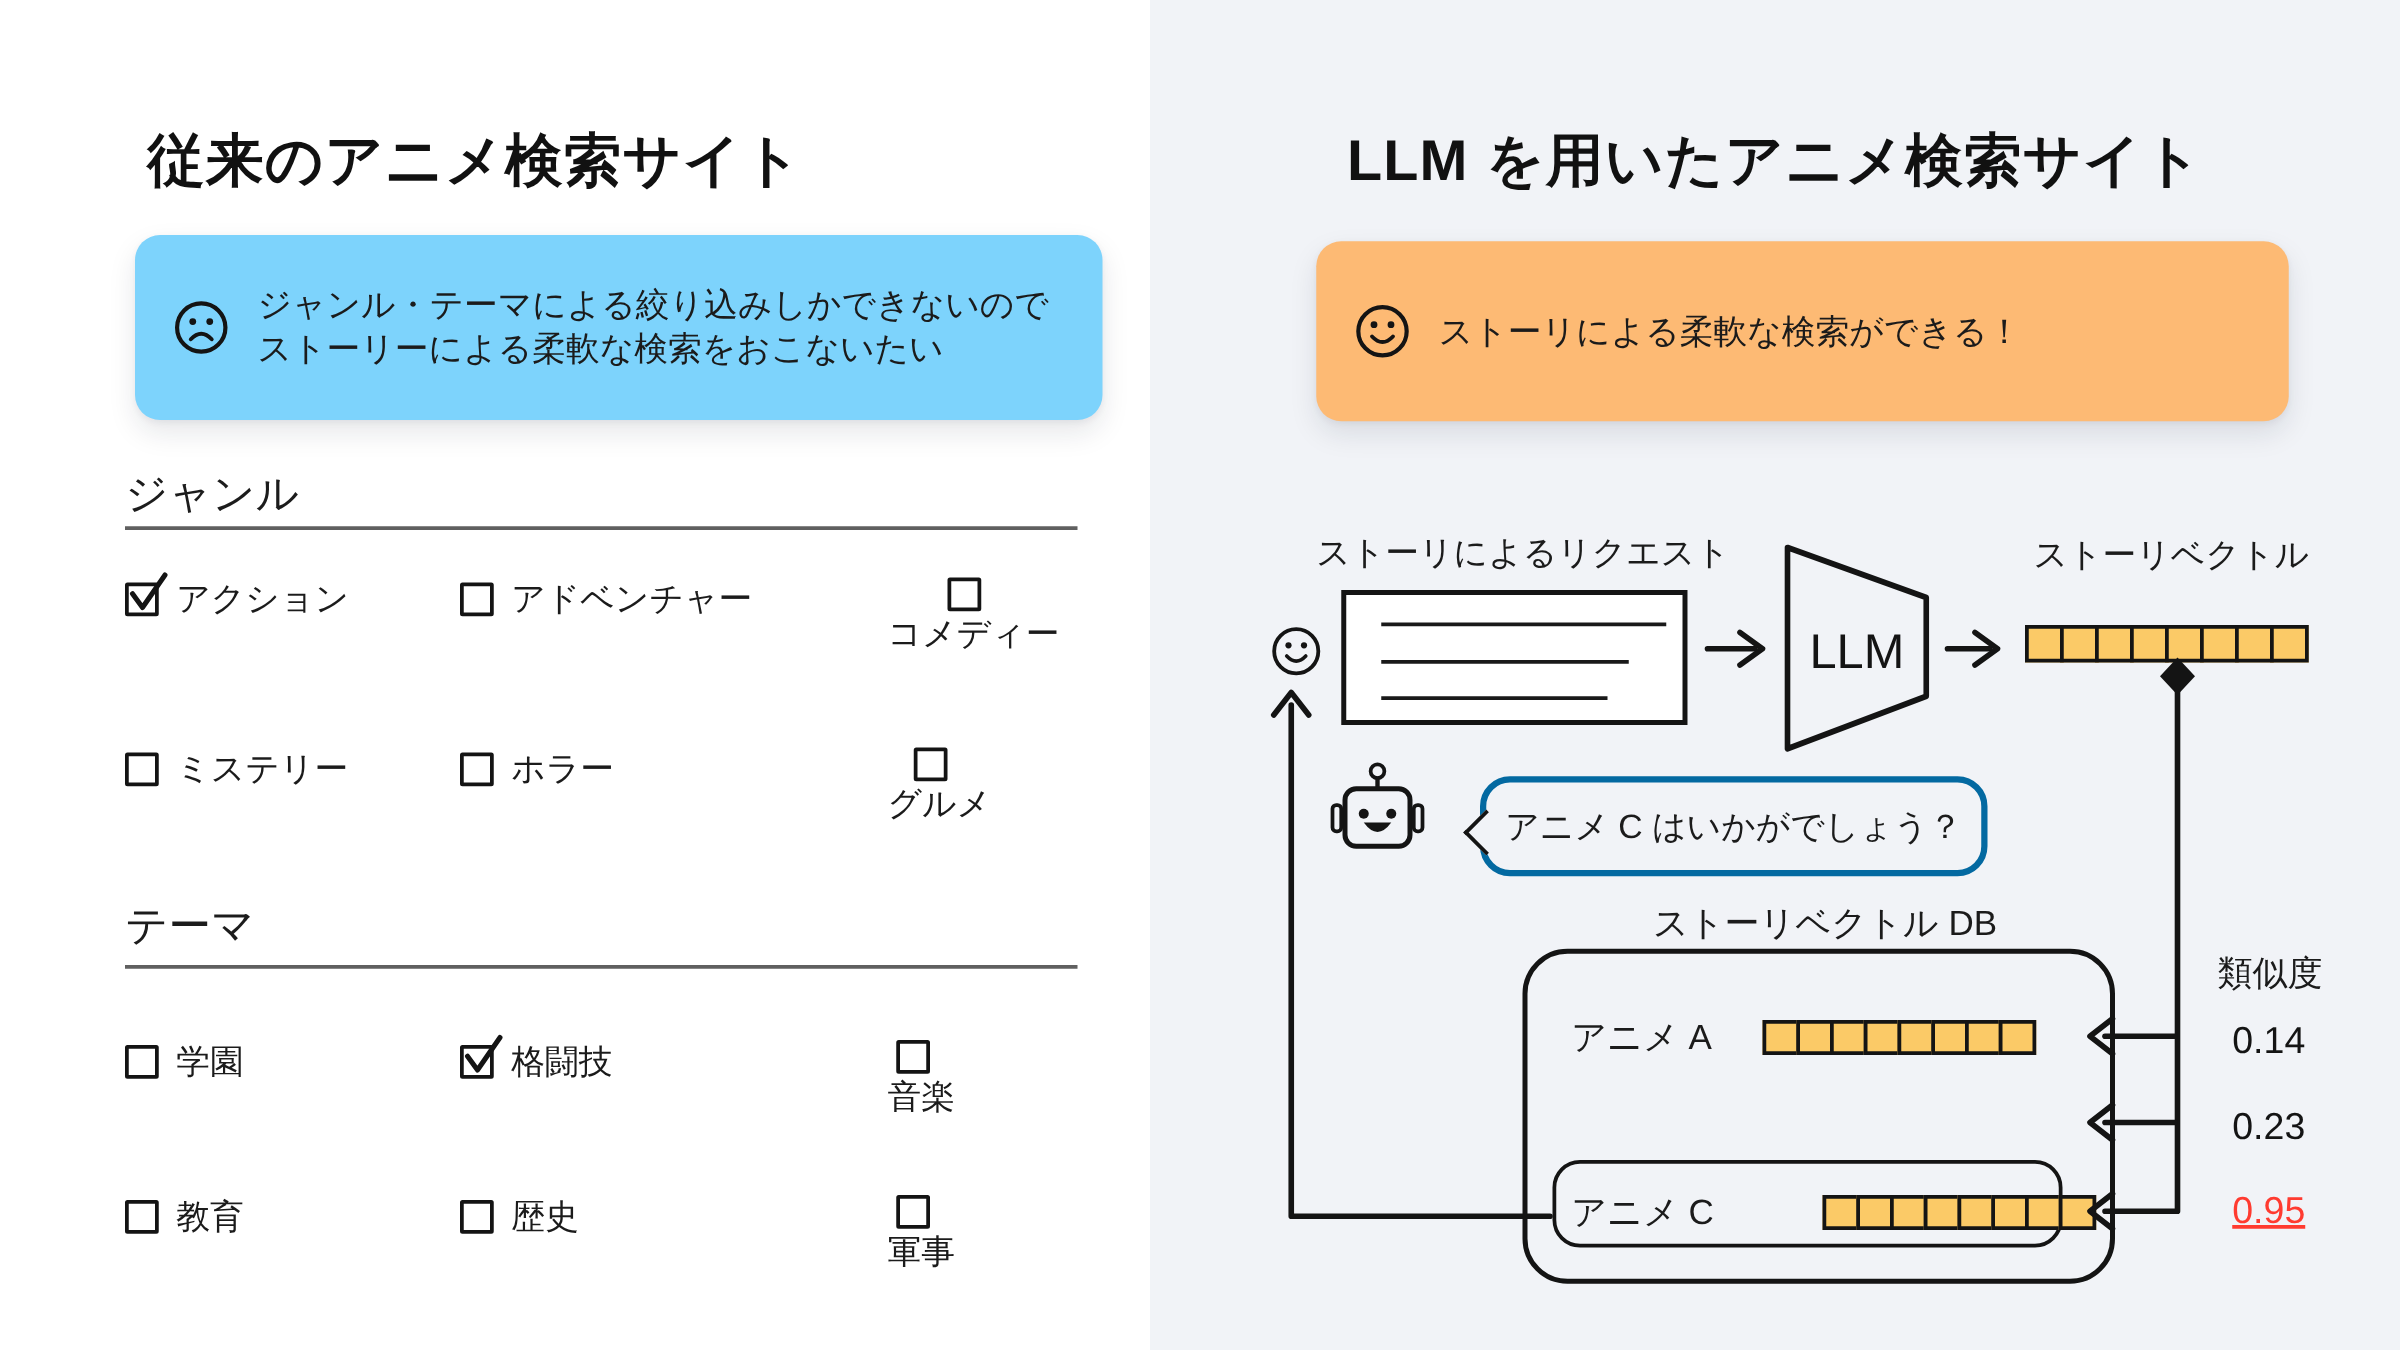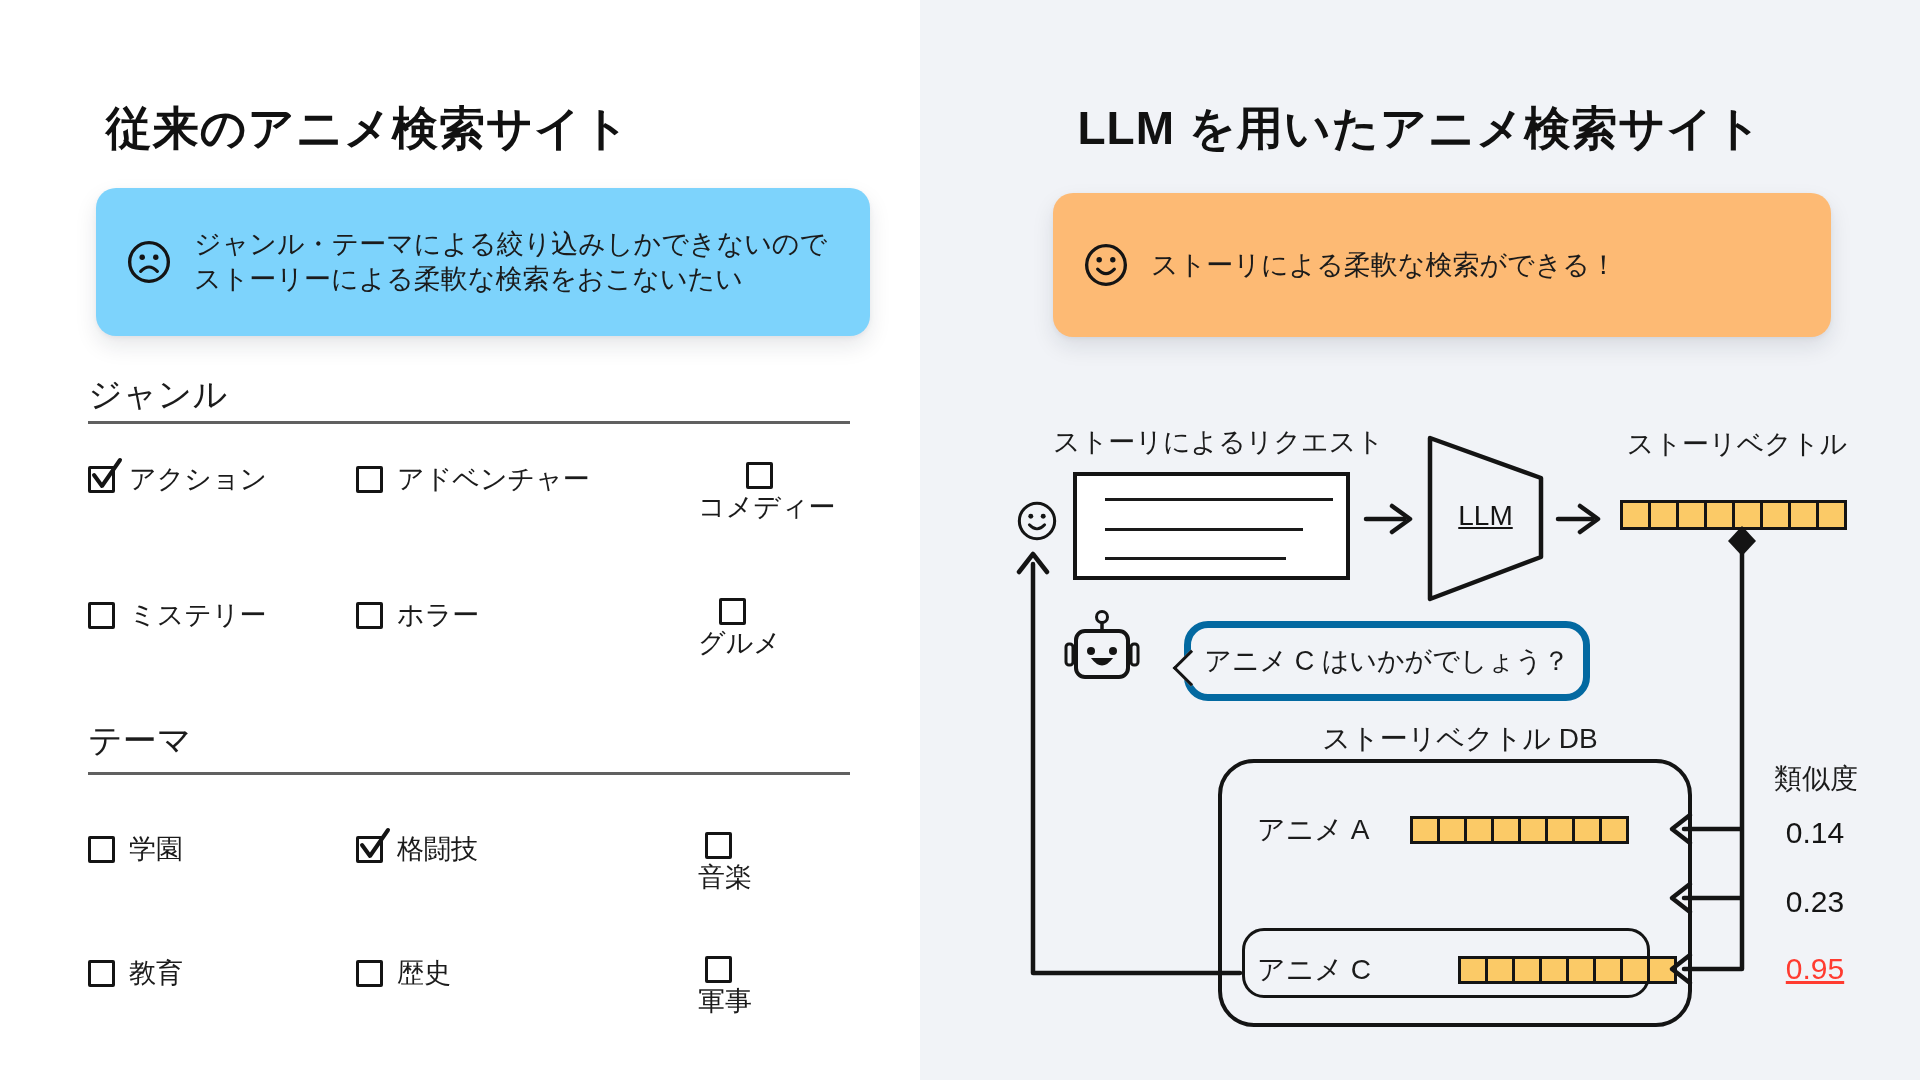--- a/index.html
+++ b/index.html
@@ -17,21 +17,21 @@
   }
   .callout {
     position:absolute; background:#7dd3fc; border-radius:20px;
     box-shadow:0 10px 22px rgba(20,25,50,.10), 0 2px 5px rgba(20,25,50,.05);
     display:flex; align-items:center; padding:0 30px; gap:22px;
   }
   .callout-text { font-size:27px; line-height:35px; color:#1b1b1b; }
   svg .stroke { stroke:#141414; fill:none; stroke-linecap:round; stroke-linejoin:round; }
 
   
-  .left-panel { position:absolute; left:0; top:0; width:736px; height:1080px; background:#ffffff; }
+  .left-panel { position:absolute; left:12px; top:0; width:736px; height:1080px; background:#ffffff; }
   .left-callout { left:96px; top:188px; width:774px; height:148px; }
 
   .sec-heading { position:absolute; left:88px; font-size:34px; color:#1c1c1c; }
   .sec-rule { position:absolute; left:88px; width:762px; height:3px; background:#606060; }
   .h-genre { top:372px; } .rule-genre { top:421px; }
   .h-theme { top:718px; } .rule-theme { top:772px; }
 
   .check-item { position:absolute; display:flex; align-items:center; height:34px; cursor:default; }
   .c1 { left:88px; } .c2 { left:356px; } .c3 { left:684px;flex-direction:column; }
   .r1 { top:462px; } .r2 { top:598px; } .r3 { top:832px; } .r4 { top:956px; }
@@ -53,33 +53,33 @@
   .req-smiley { position:absolute; left:96px; top:500px; }
   .req-box {
     position:absolute; left:153px; top:472px; width:277px; height:108px;
     background:#ffffff; border:4px solid #141414;
   }
   .req-line { position:absolute; left:28px; height:2.5px; background:#1a1a1a; }
   .req-line.l1 { top:22px; width:228px; }
   .req-line.l2 { top:52px; width:198px; }
   .req-line.l3 { top:81px; width:181px; }
 
-  .llm-label { position:absolute; left:510px; top:500px; width:111px; text-align:center; font-size:28px; color:#141414;text-decoration:underline; }
+  .llm-label { position:absolute; left:510px; top:500px; width:111px; text-align:center; font-size:39px; color:#141414; }
 
   .vector { position:absolute; display:flex; }
   .cell { width:31px; height:30px; background:var(--cell,#FBCA67); border:3px solid #141414; margin-left:-3px; }
   .cell:first-child { margin-left:0; }
   .story-vector { left:700px; top:500px; }
   .db-row .cell { width:30px; height:28px; }
 
   .robot { position:absolute; left:143px; top:608px; }
 
   .bubble {
     position:absolute; left:264px; top:621px; width:406px; height:80px;
-    border:7px solid #0369a1; border-radius:24px; background:var(--panel-bg,#F1F3F7);
+    border:5px solid #0369a1; border-radius:24px; background:var(--panel-bg,#F1F3F7);
     display:flex; align-items:center; justify-content:center; z-index:2;
   }
   .bubble::before {
     content:""; position:absolute; left:-13px; top:27px; width:23px; height:23px;
     background:var(--panel-bg,#F1F3F7); border-left:3px solid #141414; border-bottom:3px solid #141414;
     transform:rotate(45deg);
   }
   .bubble-text { font-size:27px; color:#1b1b1b; white-space:nowrap; }
 
   .db-box {

